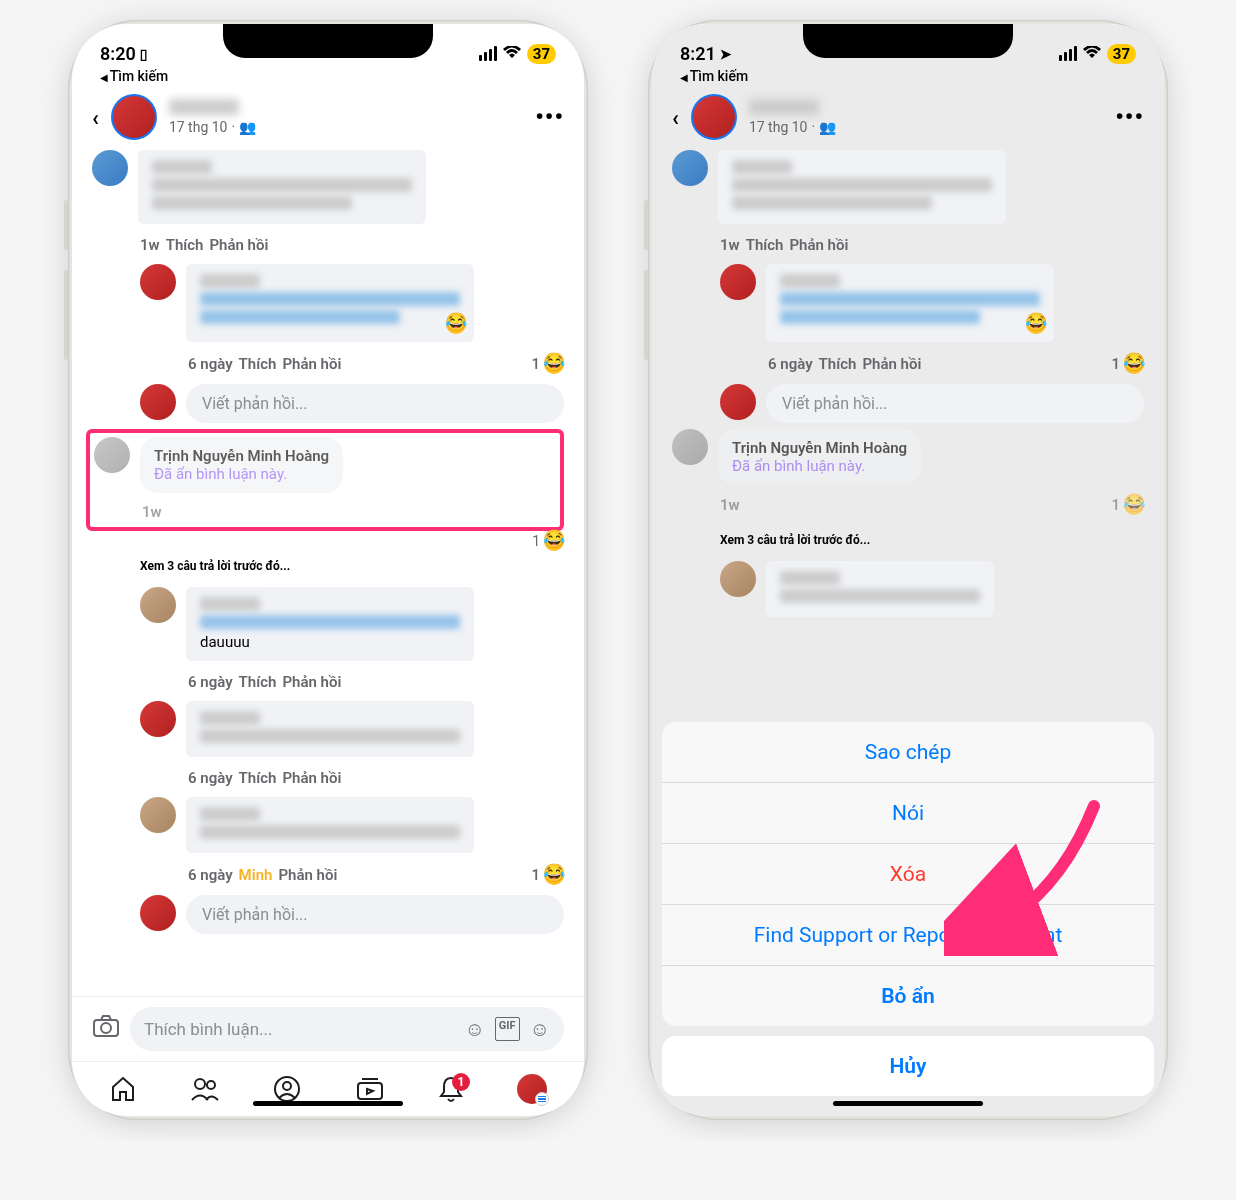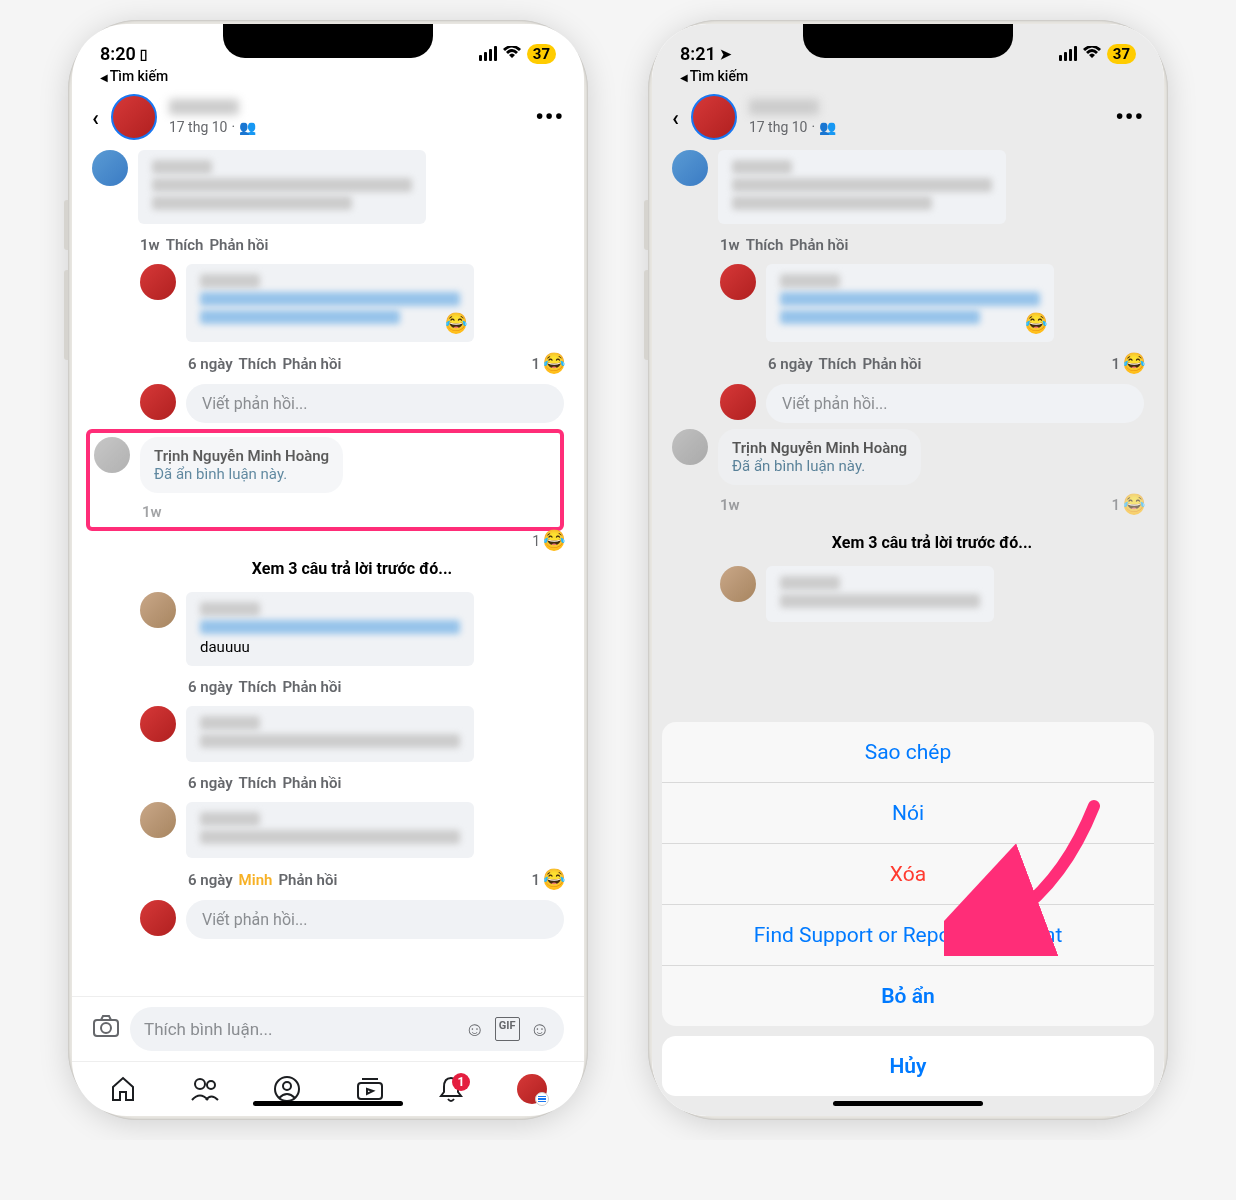--- a/index.html
+++ b/index.html
@@ -69,23 +69,23 @@
   .blur-line { background:#ccc; filter:blur(3px); height:14px; border-radius:3px; margin-bottom:4px; }
   .blur-line.w1{width:60px;} .blur-line.w2{width:200px;} .blur-line.w3{width:260px;}
   .blur-line.blue{background:#96c3ea;}
   .actions { display:flex; gap:6px; font-size:15px; color:#65676b; font-weight:600; padding:6px 0 10px 48px; align-items:center;}
   .actions .right{margin-left:auto; display:flex; align-items:center; gap:4px; font-weight:500;}
   .reply-indent { margin-left:48px; }
   .reply-input { background:#f0f2f5; border-radius:22px; padding:10px 16px; color:#8a8d91; font-size:16px; flex:1; }
   .hidden-comment { display:flex; gap:10px; margin-bottom:4px; opacity:.65;}
   .hidden-bubble { background:#f0f2f5; border-radius:18px; padding:10px 14px; }
   .hidden-name { font-weight:600; font-size:15px; color:#050505;}
-  .hidden-text { font-size:15px; color:#0c4a6e; }
+  .hidden-text { font-size:15px; color:#8b5cf6; }
   .highlight-box { border:4px solid #ff2d78; border-radius:6px; padding:4px; margin-left:-6px; margin-bottom:8px;}
-  .view-replies { font-weight:700; font-size:16px; margin:8px 0 14px 48px;text-align:center;}
+  .view-replies { font-weight:700; font-size:12px; margin:8px 0 14px 48px;}
   .laugh { width:20px; height:20px; background:radial-gradient(circle,#ffdd44,#ffaa00); border-radius:50%; display:inline-block; position:relative;}
   .laugh::after{content:"😂"; position:absolute; font-size:18px; left:-1px; top:-3px;}
   .comment-bar { display:flex; align-items:center; gap:10px; padding:10px 20px; border-top:1px solid #eee;}
   .cam-icon { font-size:26px; color:#65676b;}
   .input-pill { flex:1; background:#f0f2f5; border-radius:22px; padding:10px 14px; display:flex; align-items:center;}
   .input-pill span.ph { color:#8a8d91; font-size:17px; flex:1;}
   .pill-icons { display:flex; gap:10px; color:#65676b; font-size:20px;}
   .gif-badge{border:1.5px solid #65676b; border-radius:2px; font-size:11px; font-weight:700; padding:1px 3px;}
   .tabbar { display:flex; justify-content:space-around; align-items:center; padding:12px 10px 6px; border-top:1px solid #eee;}
   .tab-icon { font-size:26px; color:#1c1e21; position:relative;}

